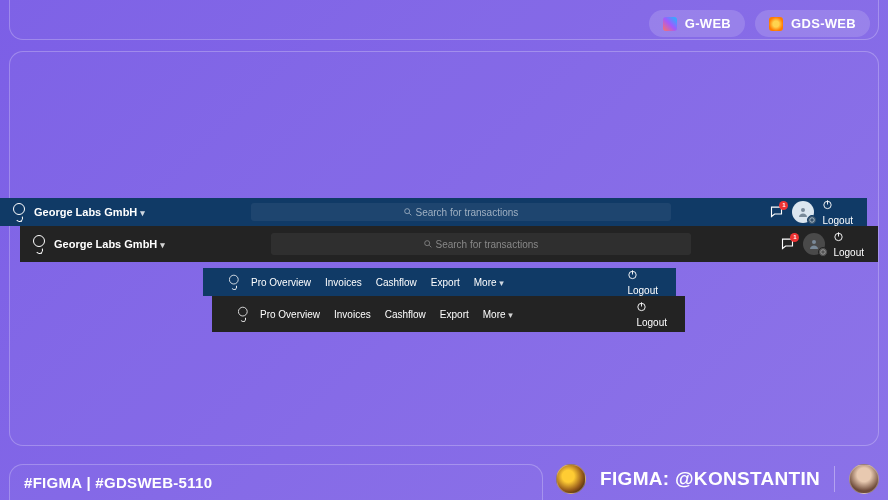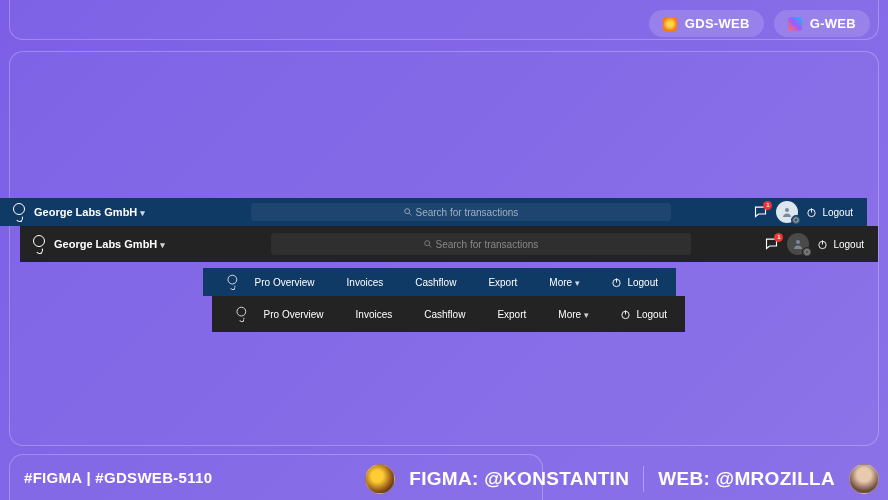--- a/index.html
+++ b/index.html
@@ -44,21 +44,21 @@
     background: rgba(255,255,255,0.02);
     border: 1px solid rgba(255,255,255,0.25);
     border-radius: 14px;
   }
   .card-top { top: 0; height: 40px; border-top:none; border-top-left-radius:0; border-top-right-radius:0;}
   .card-main { top: 51px; height: 395px; padding-top: 110px; }
   .card-bottom {
     bottom: 0;
     left: 9px;
     width: 534px;
-    height: 46px;
+    height: 36px;
     border-bottom:none; border-bottom-left-radius:0; border-bottom-right-radius:0;
     display:flex; align-items:center; padding:0 14px;
     font-weight:700; font-size:15px; letter-spacing:.3px;
   }
 
   
   .credits {
     position: absolute;
     bottom: 0;
     right: 9px;
@@ -130,52 +130,52 @@
   .uavatar svg { width:12px; height:12px; fill:#7a8a99;}
   .uavatar .sub {
     position:absolute; bottom:-2px; right:-3px;
     width:10px; height:10px; border-radius:50%;
     background:#3a556e; border:1px solid #103a66;
     display:flex; align-items:center; justify-content:center;
   }
   .dark .uavatar { background:#4a4a4a;}
   .dark .uavatar .sub { background:#555; border-color:#232323;}
   .uavatar .sub svg { width:6px; height:6px; fill:#cbd5df;}
-  .logout { display:flex; align-items:flex-end; gap:5px; font-size:10px;}
+  .logout { display:flex; align-items:flex-start; gap:5px; font-size:10px;flex-direction:column;}
   .logout svg { width:11px; height:11px; }
 
   
   .nbar {
     position:absolute;
     height: 28px;
     display:flex;
     align-items:center;
     font-size: 10px;
-    gap: 32px;
+    gap: 14px;
     padding: 0 18px 0 22px;
   }
   .nbar.blue { top: 268px; left:203px; width:473px; background:#103a66;}
   .nbar.dark { top: 296px; left:212px; width:473px; height:36px; background:#232323;}
   .nbar .glyph { transform: scale(.8); margin-right:-4px;}
   .nbar .logout { margin-left:auto;}
   .nitem { white-space: nowrap; }
 </style>
 </head>
 <body>
 
 <div class="card card-top"></div>
 
 <div class="top-bar">
   <div class="chip">
+    <span class="dot dot-figma"></span>
+    <span>G-WEB</span>
+  </div>
+  <div class="chip">
     <span class="dot dot-fire"></span>
     <span>GDS-WEB</span>
-  </div>
-  <div class="chip">
-    <span class="dot dot-figma"></span>
-    <span>G-WEB</span>
   </div>
 </div>
 
 <div class="card card-main"></div>
 
 <div class="hbar blue">
   <span class="glyph"></span>
   <span class="company">
     <span>George Labs GmbH</span>
     <span class="chev">▾</span>
@@ -297,17 +297,14 @@
 <div class="card card-bottom">
   <span>#FIGMA | #GDSWEB-5110</span>
 </div>
 
 <div class="credits">
   <span class="avatar ape"></span>
   <span class="cred-group">
     <span>FIGMA: @KONSTANTIN</span>
   </span>
   <span class="vdiv"></span>
-  <span class="cred-group">
-    <span>WEB: @MROZILLA</span>
-  </span>
   <span class="avatar person"></span>
 </div>
 
 </body></html>

